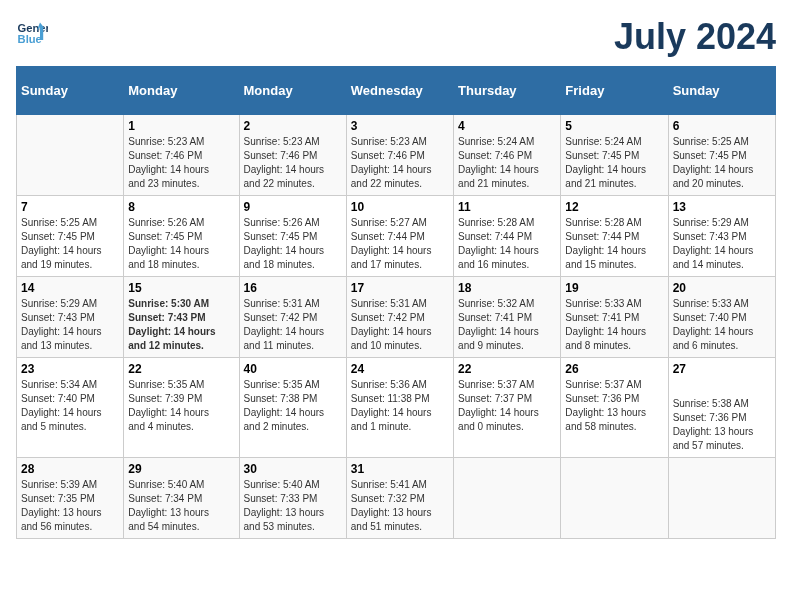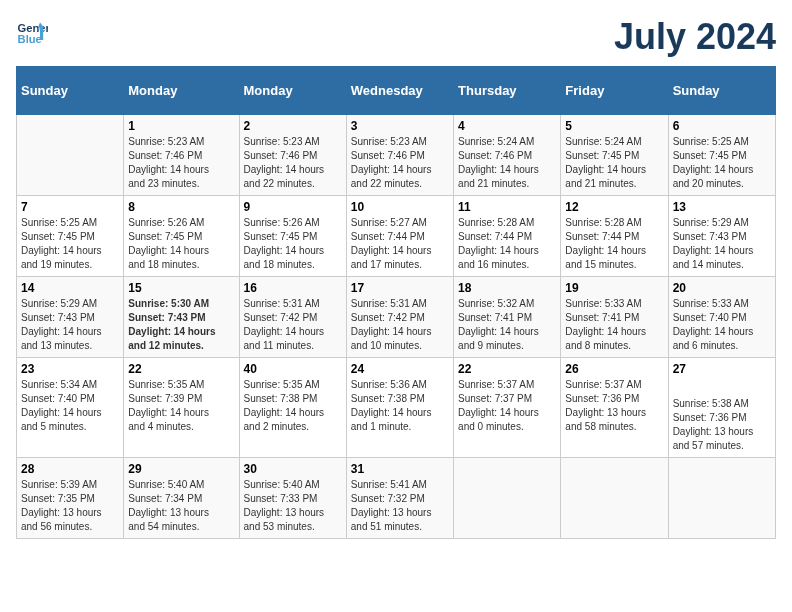--- a/index.html
+++ b/index.html
@@ -272,21 +272,21 @@
         <td>
           <span class="day-number">40</span>
           <div class="day-info" style="white-space: pre-line;">Sunrise: 5:35 AM
 Sunset: 7:38 PM
 Daylight: 14 hours
 and 2 minutes.</div>
         </td>
         <td>
           <span class="day-number">24</span>
           <div class="day-info" style="white-space: pre-line;">Sunrise: 5:36 AM
-Sunset: 7:38 PM
+Sunset: 11:38 PM
 Daylight: 14 hours
 and 1 minute.</div>
         </td>
         <td>
           <span class="day-number">22</span>
           <div class="day-info" style="white-space: pre-line;">Sunrise: 5:37 AM
 Sunset: 7:37 PM
 Daylight: 14 hours
 and 0 minutes.</div>
         </td>

